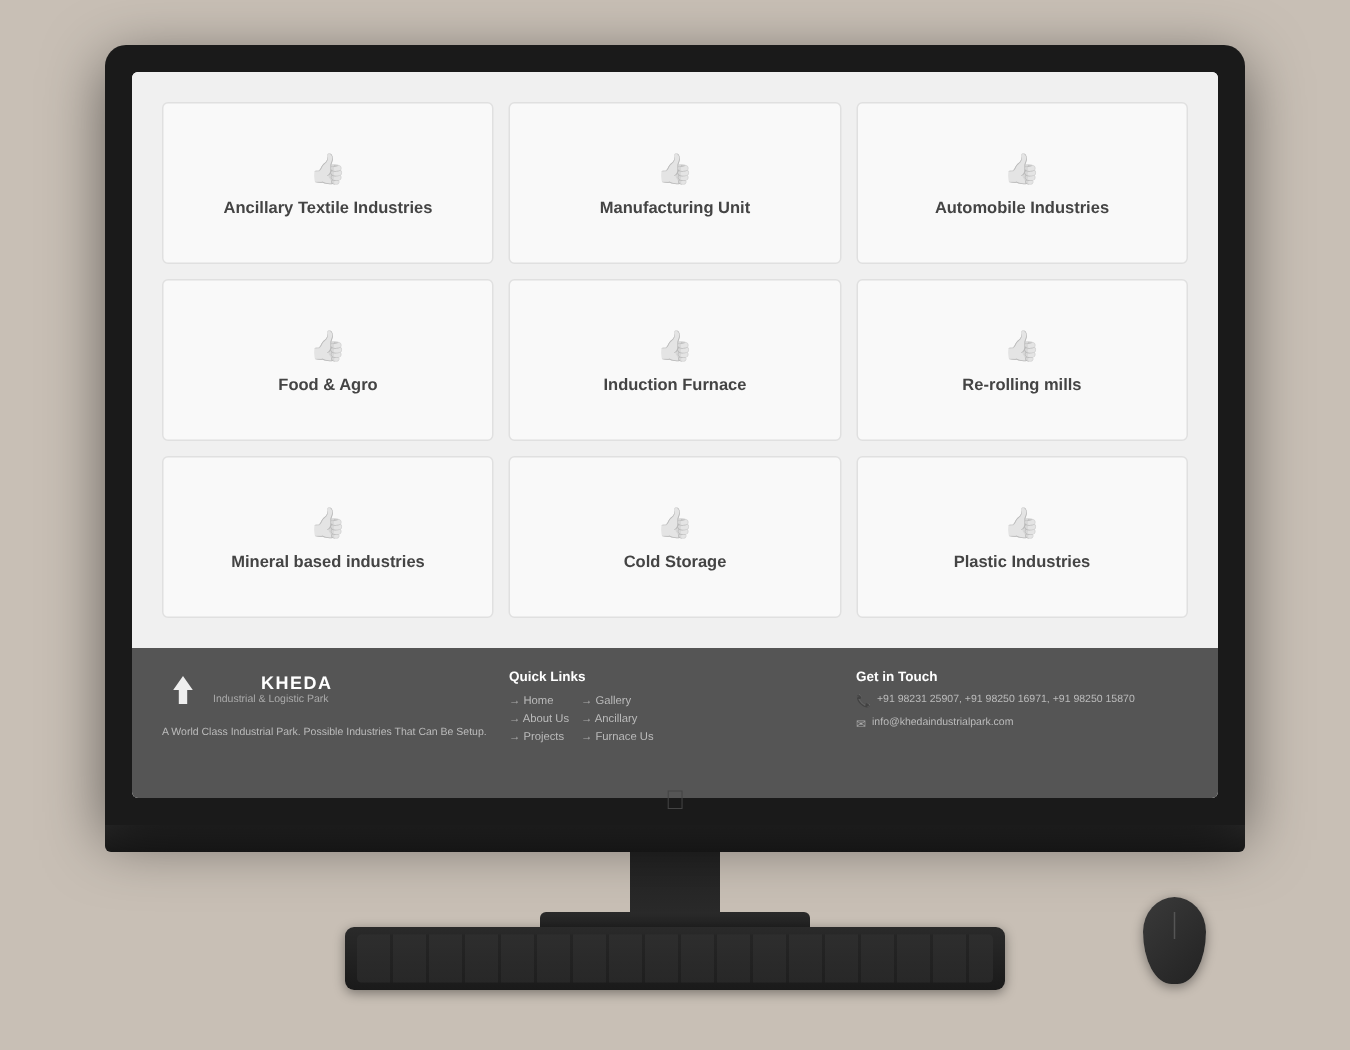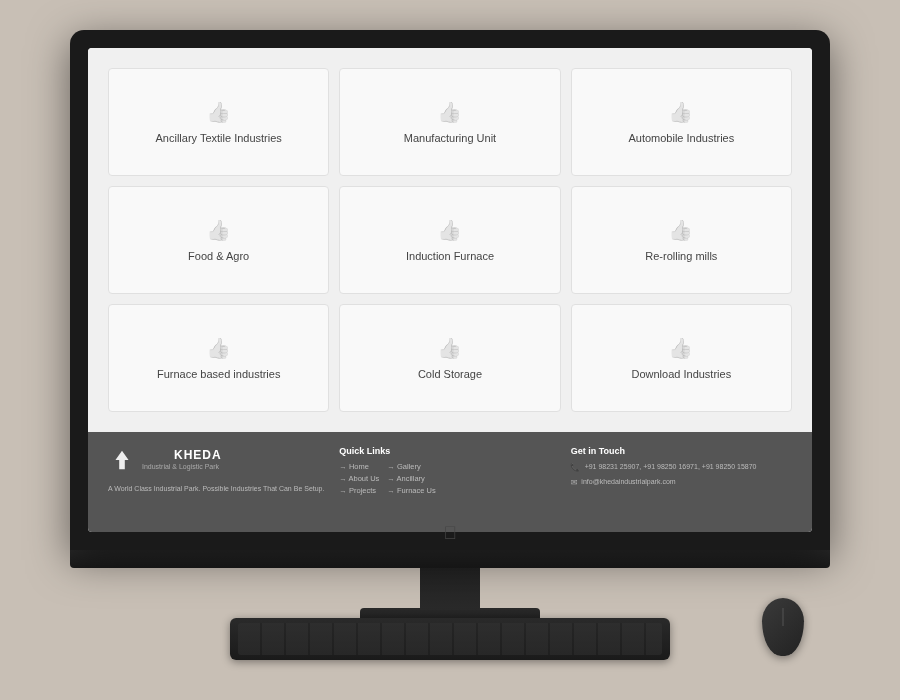--- a/index.html
+++ b/index.html
@@ -69,21 +69,21 @@
 
     .thumb-icon {
       font-size: 22px;
       color: #999;
     }
 
     .industry-label {
       font-size: 11px;
       color: #444;
       text-align: center;
-      font-weight: 400;
+      font-weight: 700;
     }
 
     .footer {
       background: #555;
       padding: 14px 20px;
       display: grid;
       grid-template-columns: 1fr 1fr 1fr;
       gap: 10px;
       color: #ccc;
       min-height: 100px;
@@ -297,29 +297,29 @@
           <div class="industry-card">
             <span class="thumb-icon" style="font-size: 20px; filter: grayscale(1) opacity(0.45);">👍</span>
             <span class="industry-label">Induction Furnace</span>
           </div>
           <div class="industry-card">
             <span class="thumb-icon" style="font-size: 20px; filter: grayscale(1) opacity(0.45);">👍</span>
             <span class="industry-label">Re-rolling mills</span>
           </div>
           <div class="industry-card">
             <span class="thumb-icon" style="font-size: 20px; filter: grayscale(1) opacity(0.45);">👍</span>
-            <span class="industry-label">Furnace based industries</span>
+            <span class="industry-label">Mineral based industries</span>
           </div>
           <div class="industry-card">
             <span class="thumb-icon" style="font-size: 20px; filter: grayscale(1) opacity(0.45);">👍</span>
             <span class="industry-label">Cold Storage</span>
           </div>
           <div class="industry-card">
             <span class="thumb-icon" style="font-size: 20px; filter: grayscale(1) opacity(0.45);">👍</span>
-            <span class="industry-label">Download Industries</span>
+            <span class="industry-label">Plastic Industries</span>
           </div>
         </div>
 
       <div class="footer">
         <div class="footer-brand">
           <div class="brand-logo">
             <svg class="logo-icon" viewBox="0 0 30 30" fill="none">
               <path d="M8 15 L15 5 L22 15 L18 15 L18 25 L12 25 L12 15 Z" fill="white" opacity="0.9"></path>
             </svg>
             <div>

